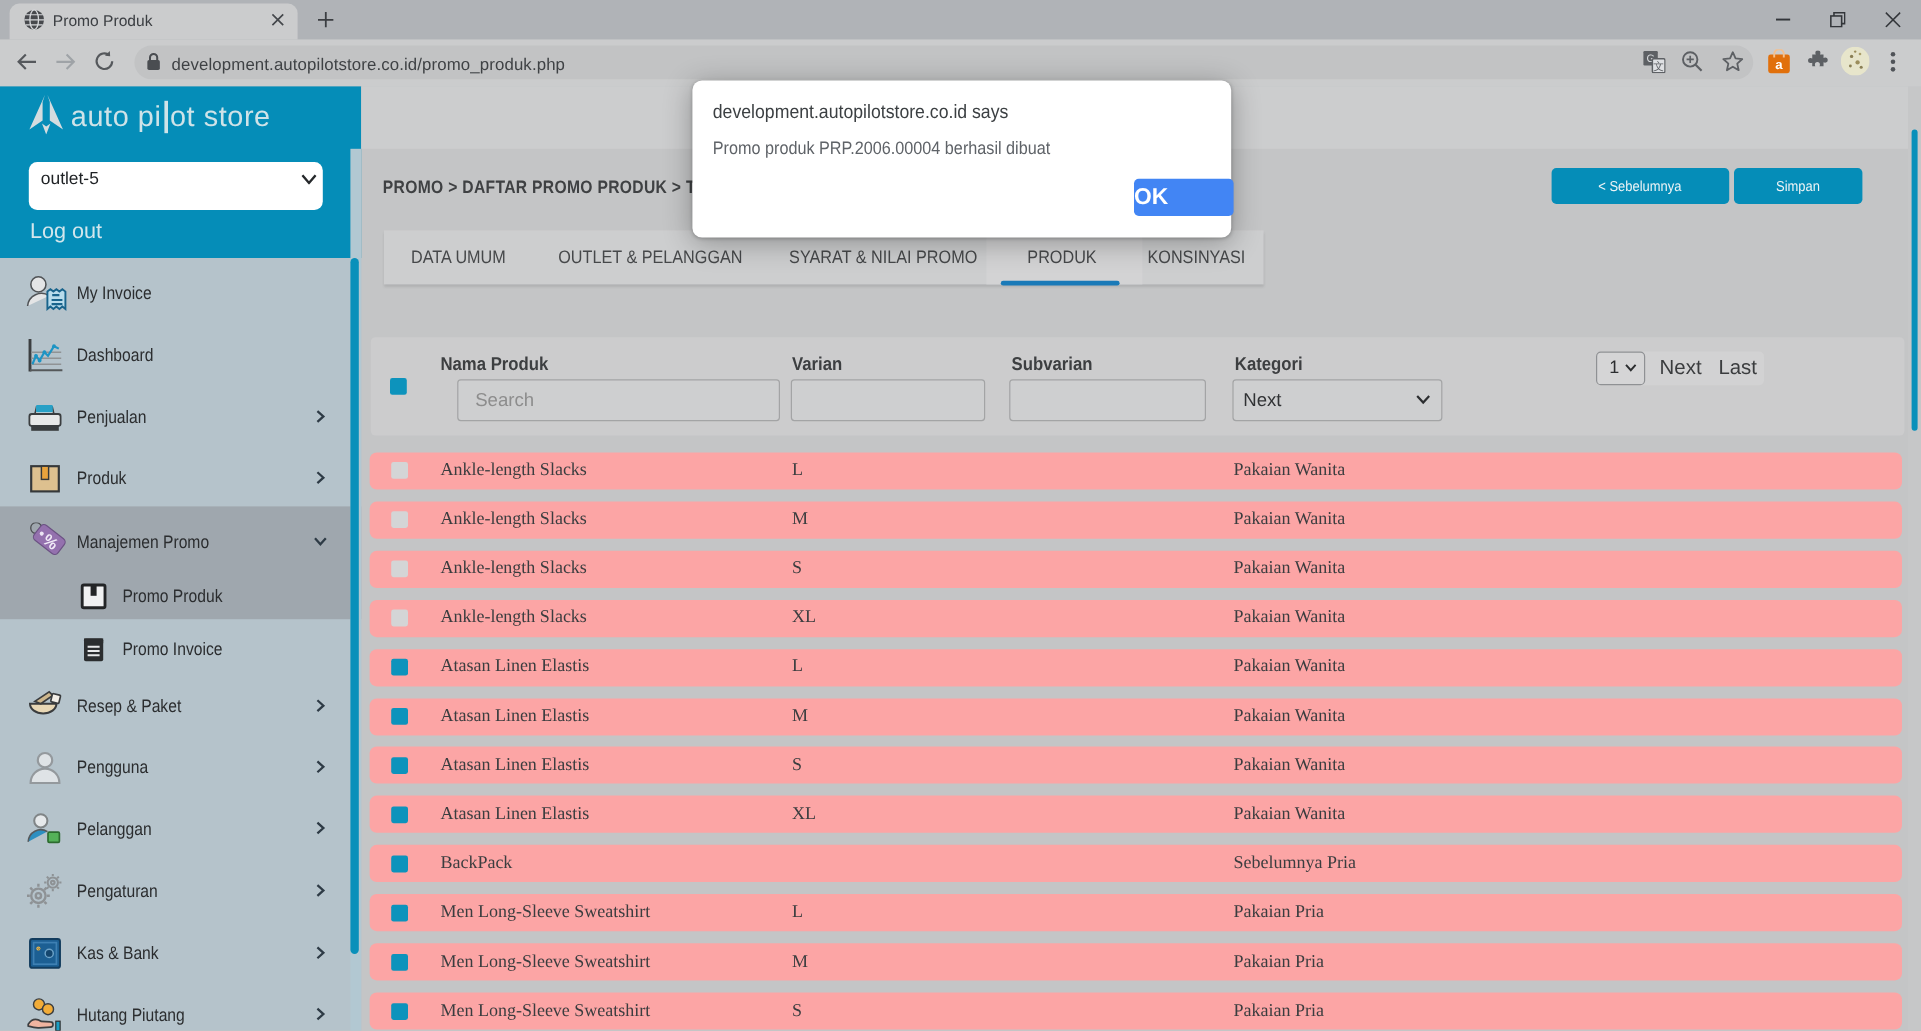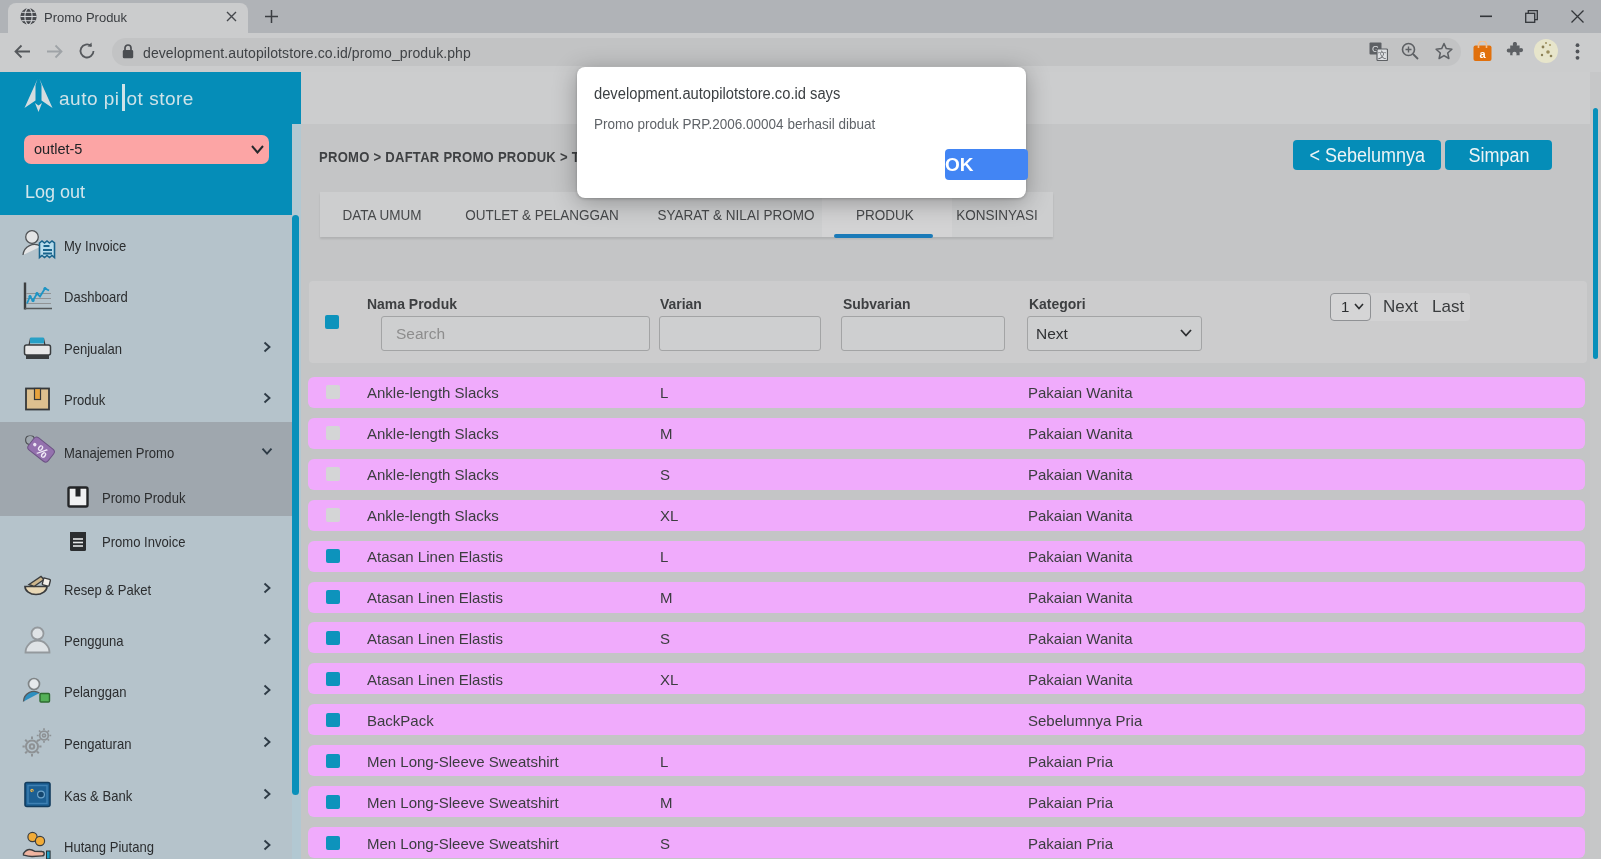--- a/index.html
+++ b/index.html
@@ -12,52 +12,52 @@
   #tab { left:8px; top:3px; width:240px; height:30px; background:#cbcccd; border-radius:8px 8px 0 0; }
   #tabtitle { left:44px; top:10px; font-size:13px; color:#3b3e42; }
   #toolbar { left:0; top:33px; width:1601px; height:39px; background:#cbcccd; }
   #pill { left:112px; top:38px; width:1349px; height:28px; background:#c2c3c4; border-radius:14px; }
   #url { left:143px; top:45px; font-size:14px; color:#3f4245; letter-spacing:.1px; }
 
   
   #sbhead { left:0; top:72px; width:301px; height:143px; background:#058db8; }
   #sbmenu { left:0; top:215px; width:301px; height:644px; background:#b5c3cb; }
   #sbdark { left:0; top:422px; width:301px; height:94px; background:#9fa7ae; }
-  #sbsel { left:24px; top:135px; width:245px; height:29px; background:#fca5a5; border-radius:7px; color:#202326; font-size:14.5px; line-height:29px; padding-left:10px; }
+  #sbsel { left:24px; top:135px; width:245px; height:40px; background:#ffffff; border-radius:7px; color:#202326; font-size:14.5px; line-height:29px; padding-left:10px; }
   #sbtrack { left:292px; top:124px; width:9px; height:735px; background:#b2c8d2; }
   #sbthumb { left:292px; top:215px; width:7px; height:580px; background:#0990ba; border-radius:4px; }
   .mitem { left:0; width:290px; height:40px; color:#2b2d2f; font-size:15px;text-decoration:underline; }
   .mitem .lbl { position:absolute; left:64px; top:50%; transform:translateY(-50%) scaleX(0.87); transform-origin:left center; white-space:nowrap; }
   .mitem .ic { position:absolute; left:21px; top:50%; transform:translateY(-50%); width:33px; height:33px; }
   .mitem .chev { position:absolute; left:259px; top:50%; transform:translateY(-56%); width:16px; height:16px; }
   .sub .lbl { left:102px; font-size:15px; }
   .sub .ic { left:66px; width:24px; height:24px; }
 
   
   #apphead { left:301px; top:72px; width:1300px; height:52px; background:#cccdce; }
   #crumb { left:319px; top:148px; color:#3f4143; font-size:15px; font-weight:bold; letter-spacing:.3px; transform:scaleX(0.87); transform-origin:left center; }
-  .tbtn { top:140px; height:30px; background:#058db8; border-radius:4px; color:#eef4f6; font-size:20px; text-align:center; line-height:30px; }
+  .tbtn { top:140px; height:30px; background:#058db8; border-radius:4px; color:#eef4f6; font-size:12px; text-align:center; line-height:30px; }
   #btnprev { left:1293px; width:148px; }
   #btnsave { left:1445px; width:107px; }
   #tabstrip { left:320px; top:192px; width:733px; height:45px; background:#cdcecf; box-shadow:0 2px 2px rgba(0,0,0,.10); }
   .wtab { position:absolute; top:0; height:45px; line-height:45px; color:#46484a; font-size:15px; text-align:center; transform:translateX(-50%) scaleX(0.9); white-space:nowrap; }
   #uline { left:834px; top:234px; width:99px; height:3.5px; background:#1a7ab8; border-radius:2px; }
 
   #panel { left:309px; top:281px; width:1278px; height:82px; background:#cccccd; border-radius:4px; }
   .hlbl { position:absolute; top:295px; color:#3d3f41; font-size:15.5px; font-weight:bold; transform:scaleX(0.9); transform-origin:left center; }
   .hin { position:absolute; top:316px; height:35px; background:#cecfd0; border:1px solid #a3a4a5; border-radius:3px; color:#8d8d8d; font-size:15.5px; line-height:33px; padding-left:14px; }
   #kategsel { position:absolute; left:1027px; top:316px; width:175px; height:35px; background:#cecfd0; border:1px solid #a3a4a5; border-radius:3px; color:#303234; font-size:15.5px; line-height:33px; padding-left:8px; }
   .cb { position:absolute; width:14px; height:14px; border-radius:2px; }
   .cb.on { background:#0d93bc; }
   .cb.off { background:#d4d5d6; }
   #pgroup { left:1330px; top:293px; width:140px; height:28px; background:#d2d2d3; border-radius:4px; }
   #pgsel { left:1330px; top:293px; width:41px; height:28px; background:#d5d5d6; border:1px solid #8f9194; border-radius:4px; color:#2c2e30; font-size:15px; line-height:26px; padding-left:10px; }
   .pglink { position:absolute; top:293px; height:28px; line-height:28px; color:#3a3c3e; font-size:17px; }
 
-  .row { position:absolute; left:308px; width:1277px; height:31px; background:#f0abfc; border-radius:6px; }
+  .row { position:absolute; left:308px; width:1277px; height:31px; background:#fca5a5; border-radius:6px;font-family:Liberation Serif, serif; }
   .row .nm { position:absolute; left:59px; top:50%; transform:translateY(-50%); color:#3b3d3f; font-size:15px; }
   .row .vr { position:absolute; left:352px; top:50%; transform:translateY(-50%); color:#3b3d3f; font-size:15px; }
   .row .kt { position:absolute; left:720px; top:50%; transform:translateY(-50%); color:#3b3d3f; font-size:15px; }
   .row .cb { left:18px; top:50%; transform:translateY(-50%); }
 
   #mtrack { left:1590px; top:72px; width:11px; height:787px; background:#c6c7c8; }
   #mthumb { left:1593px; top:108px; width:4.5px; height:251px; background:#0990ba; border-radius:3px; }
 
   
   #dlg { left:577px; top:67px; width:449px; height:131px; background:#ffffff; border-radius:8px; box-shadow:0 4px 24px rgba(0,0,0,.30), 0 1px 3px rgba(0,0,0,.2);text-decoration:underline; }
@@ -157,21 +157,21 @@
   <div class="abs" id="sbmenu"></div>
   <div class="abs" id="sbdark"></div>
   <div class="abs" id="sbtrack"></div>
   <div class="abs" id="sbthumb"></div>
 
   <svg class="abs" style="left:23px; top:79px;" width="31" height="33" viewBox="0 0 31 33">
     <path d="M14.5 0 L1.5 29 L12.5 21.5 L12.5 6 Z" fill="#d4dcdf"></path>
     <path d="M16.5 0 L29.5 29 L18.5 21.5 L18.5 6 Z" fill="#d4dcdf"></path>
     <path d="M12 24 L15.5 33 L19 24 L15.5 26.5 Z" fill="#d4dcdf"></path>
   </svg>
-  <div class="abs" style="left:59px; top:84px; color:#cfe3e8; font-size:19px; letter-spacing:.5px;">auto pi<span style="display:inline-block; width:3px; height:27px; background:#cfe3e8; vertical-align:-6px; margin:0 2px;"></span>ot store</div>
+  <div class="abs" style="left:59px; top:84px; color:#cfe3e8; font-size:24px; letter-spacing:.5px;">auto pi<span style="display:inline-block; width:3px; height:27px; background:#cfe3e8; vertical-align:-6px; margin:0 2px;"></span>ot store</div>
   <div class="abs" id="sbsel">outlet-5</div>
   <svg class="abs" style="left:251px; top:145px;" width="13" height="9" viewBox="0 0 13 9">
     <path d="M1 1 L6.5 7.5 L12 1" fill="none" stroke="#26292c" stroke-width="2"></path>
   </svg>
   <div class="abs" id="logout" style="left:25px; top:182px; color:#d3e6ec; font-size:18px;">Log out</div>
 
   <div id="menuitems">
     <div class="abs mitem " style="top:225px">
       <div class="ic"><svg width="36" height="33" viewBox="0 0 36 33">
           <circle cx="11" cy="8.5" r="6.3" fill="#e4e5e6" stroke="#505356" stroke-width="1.3"></circle>

